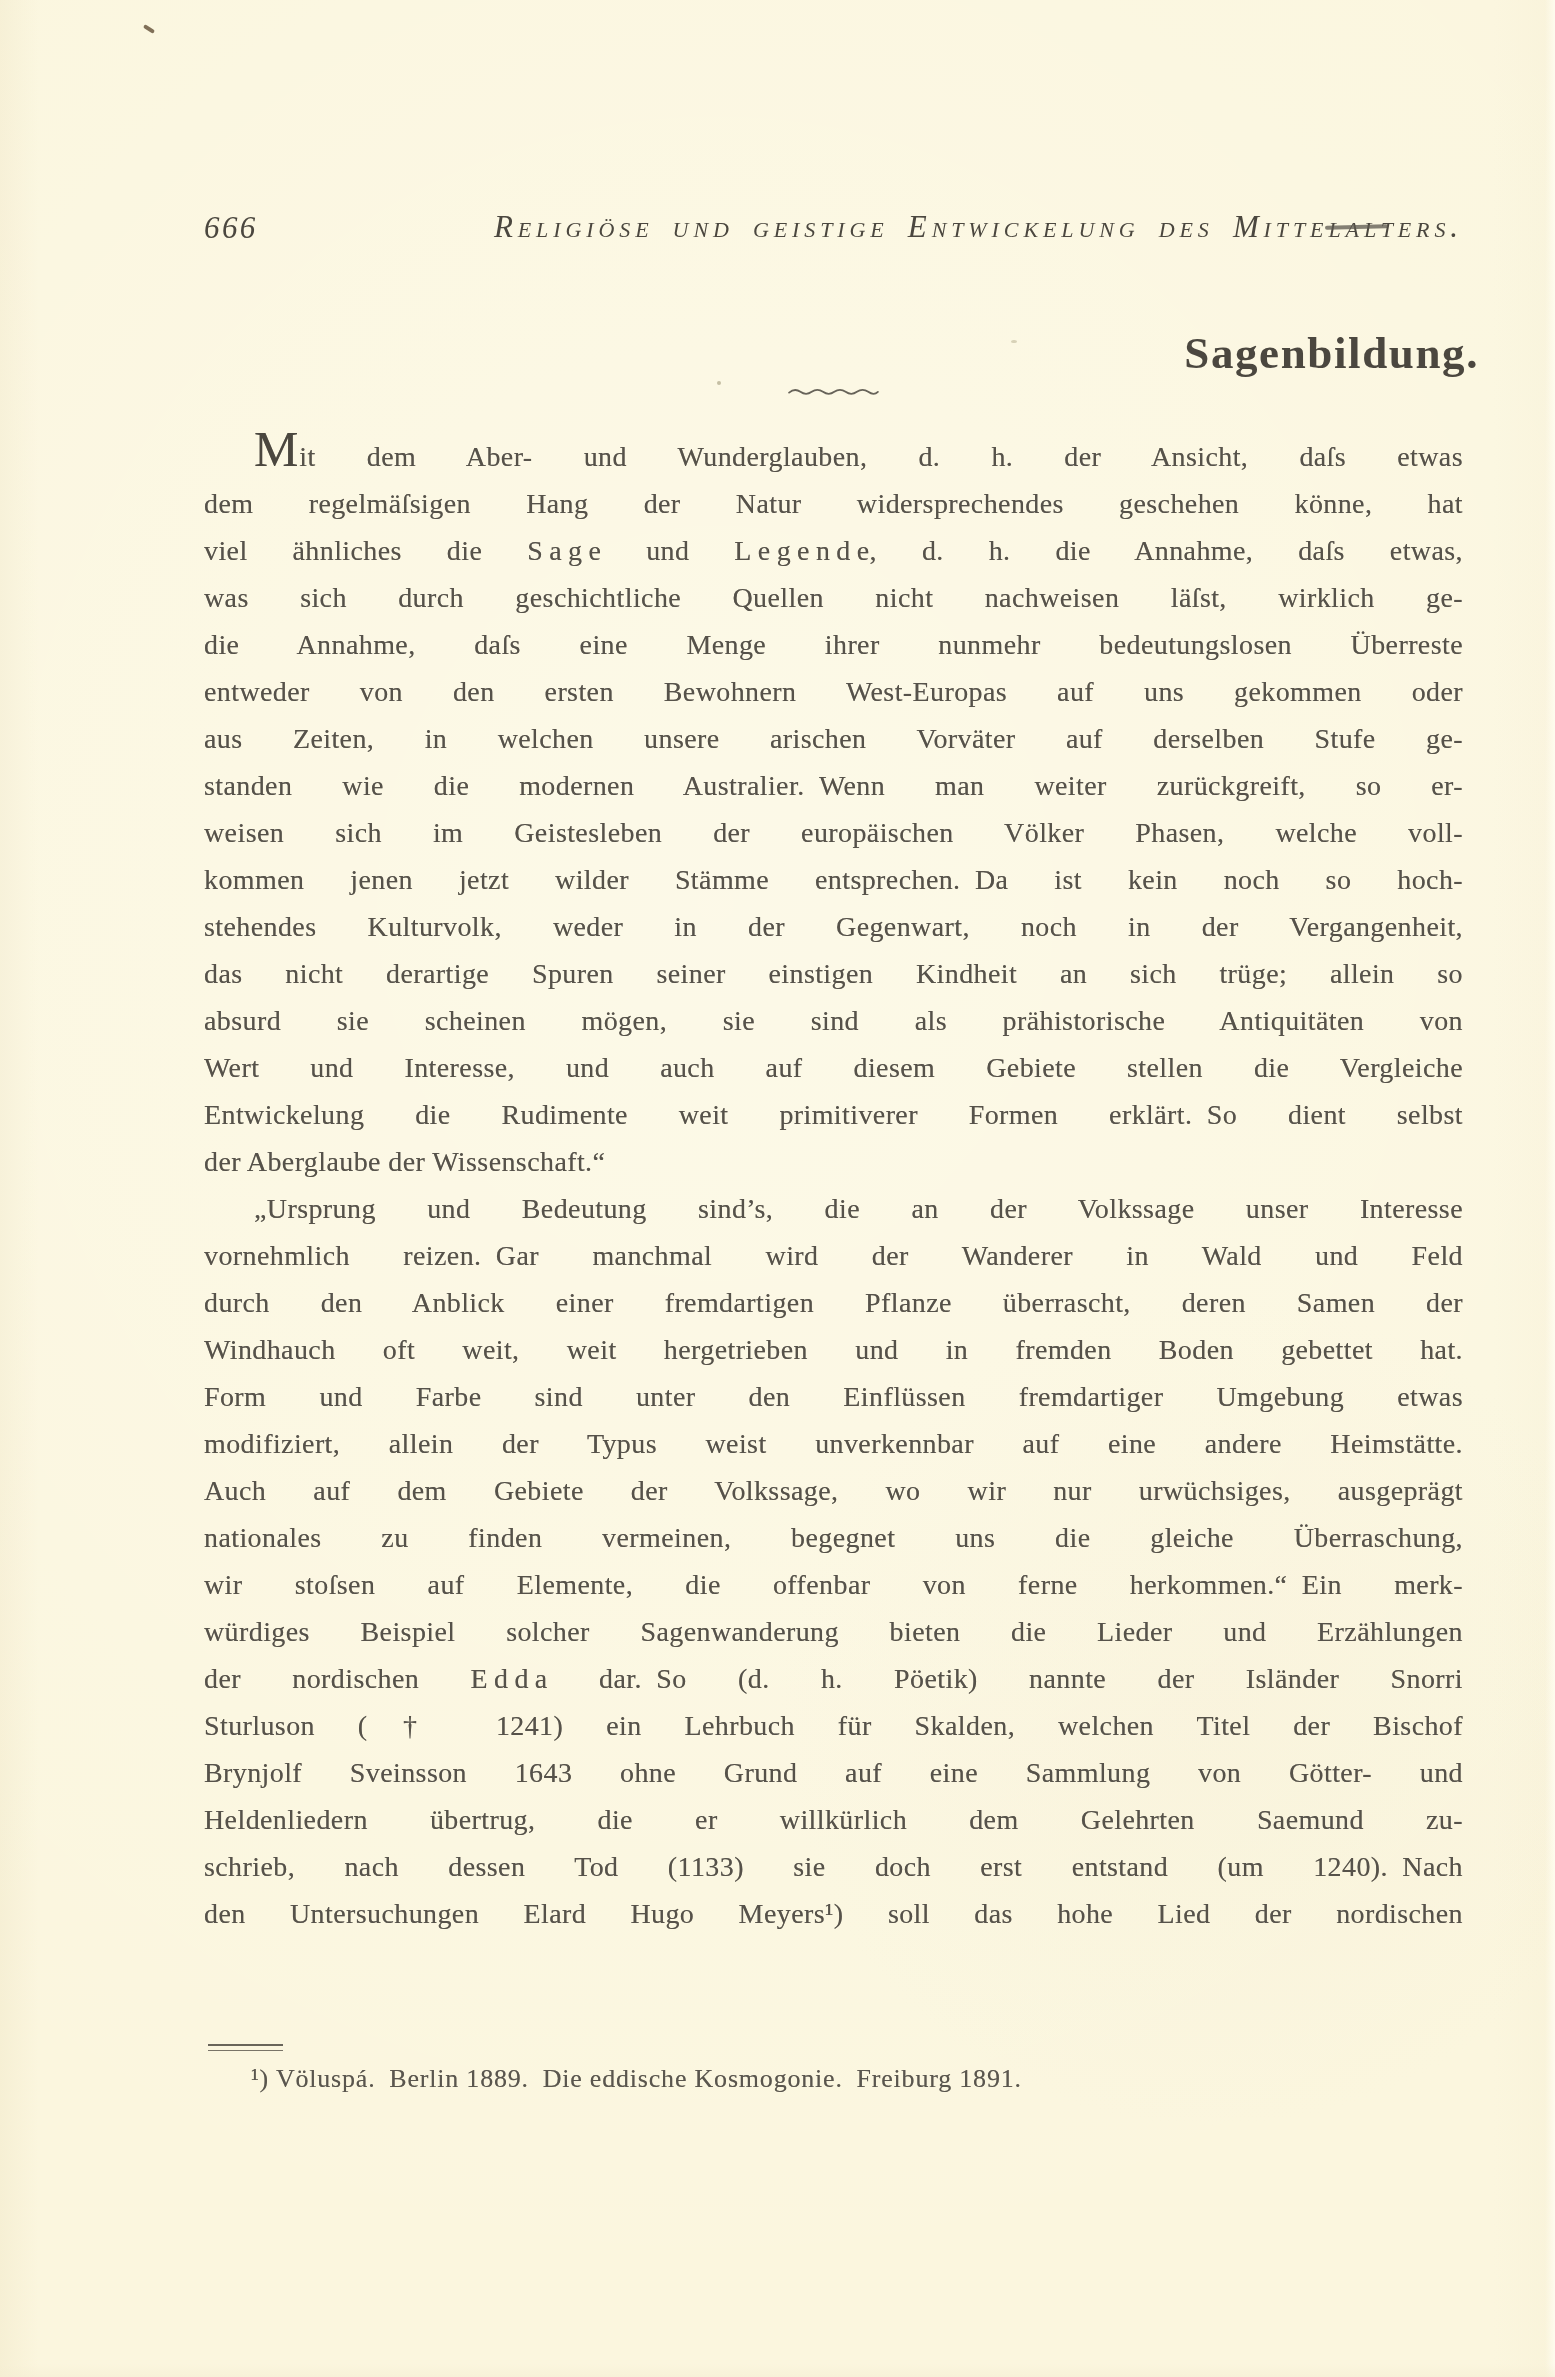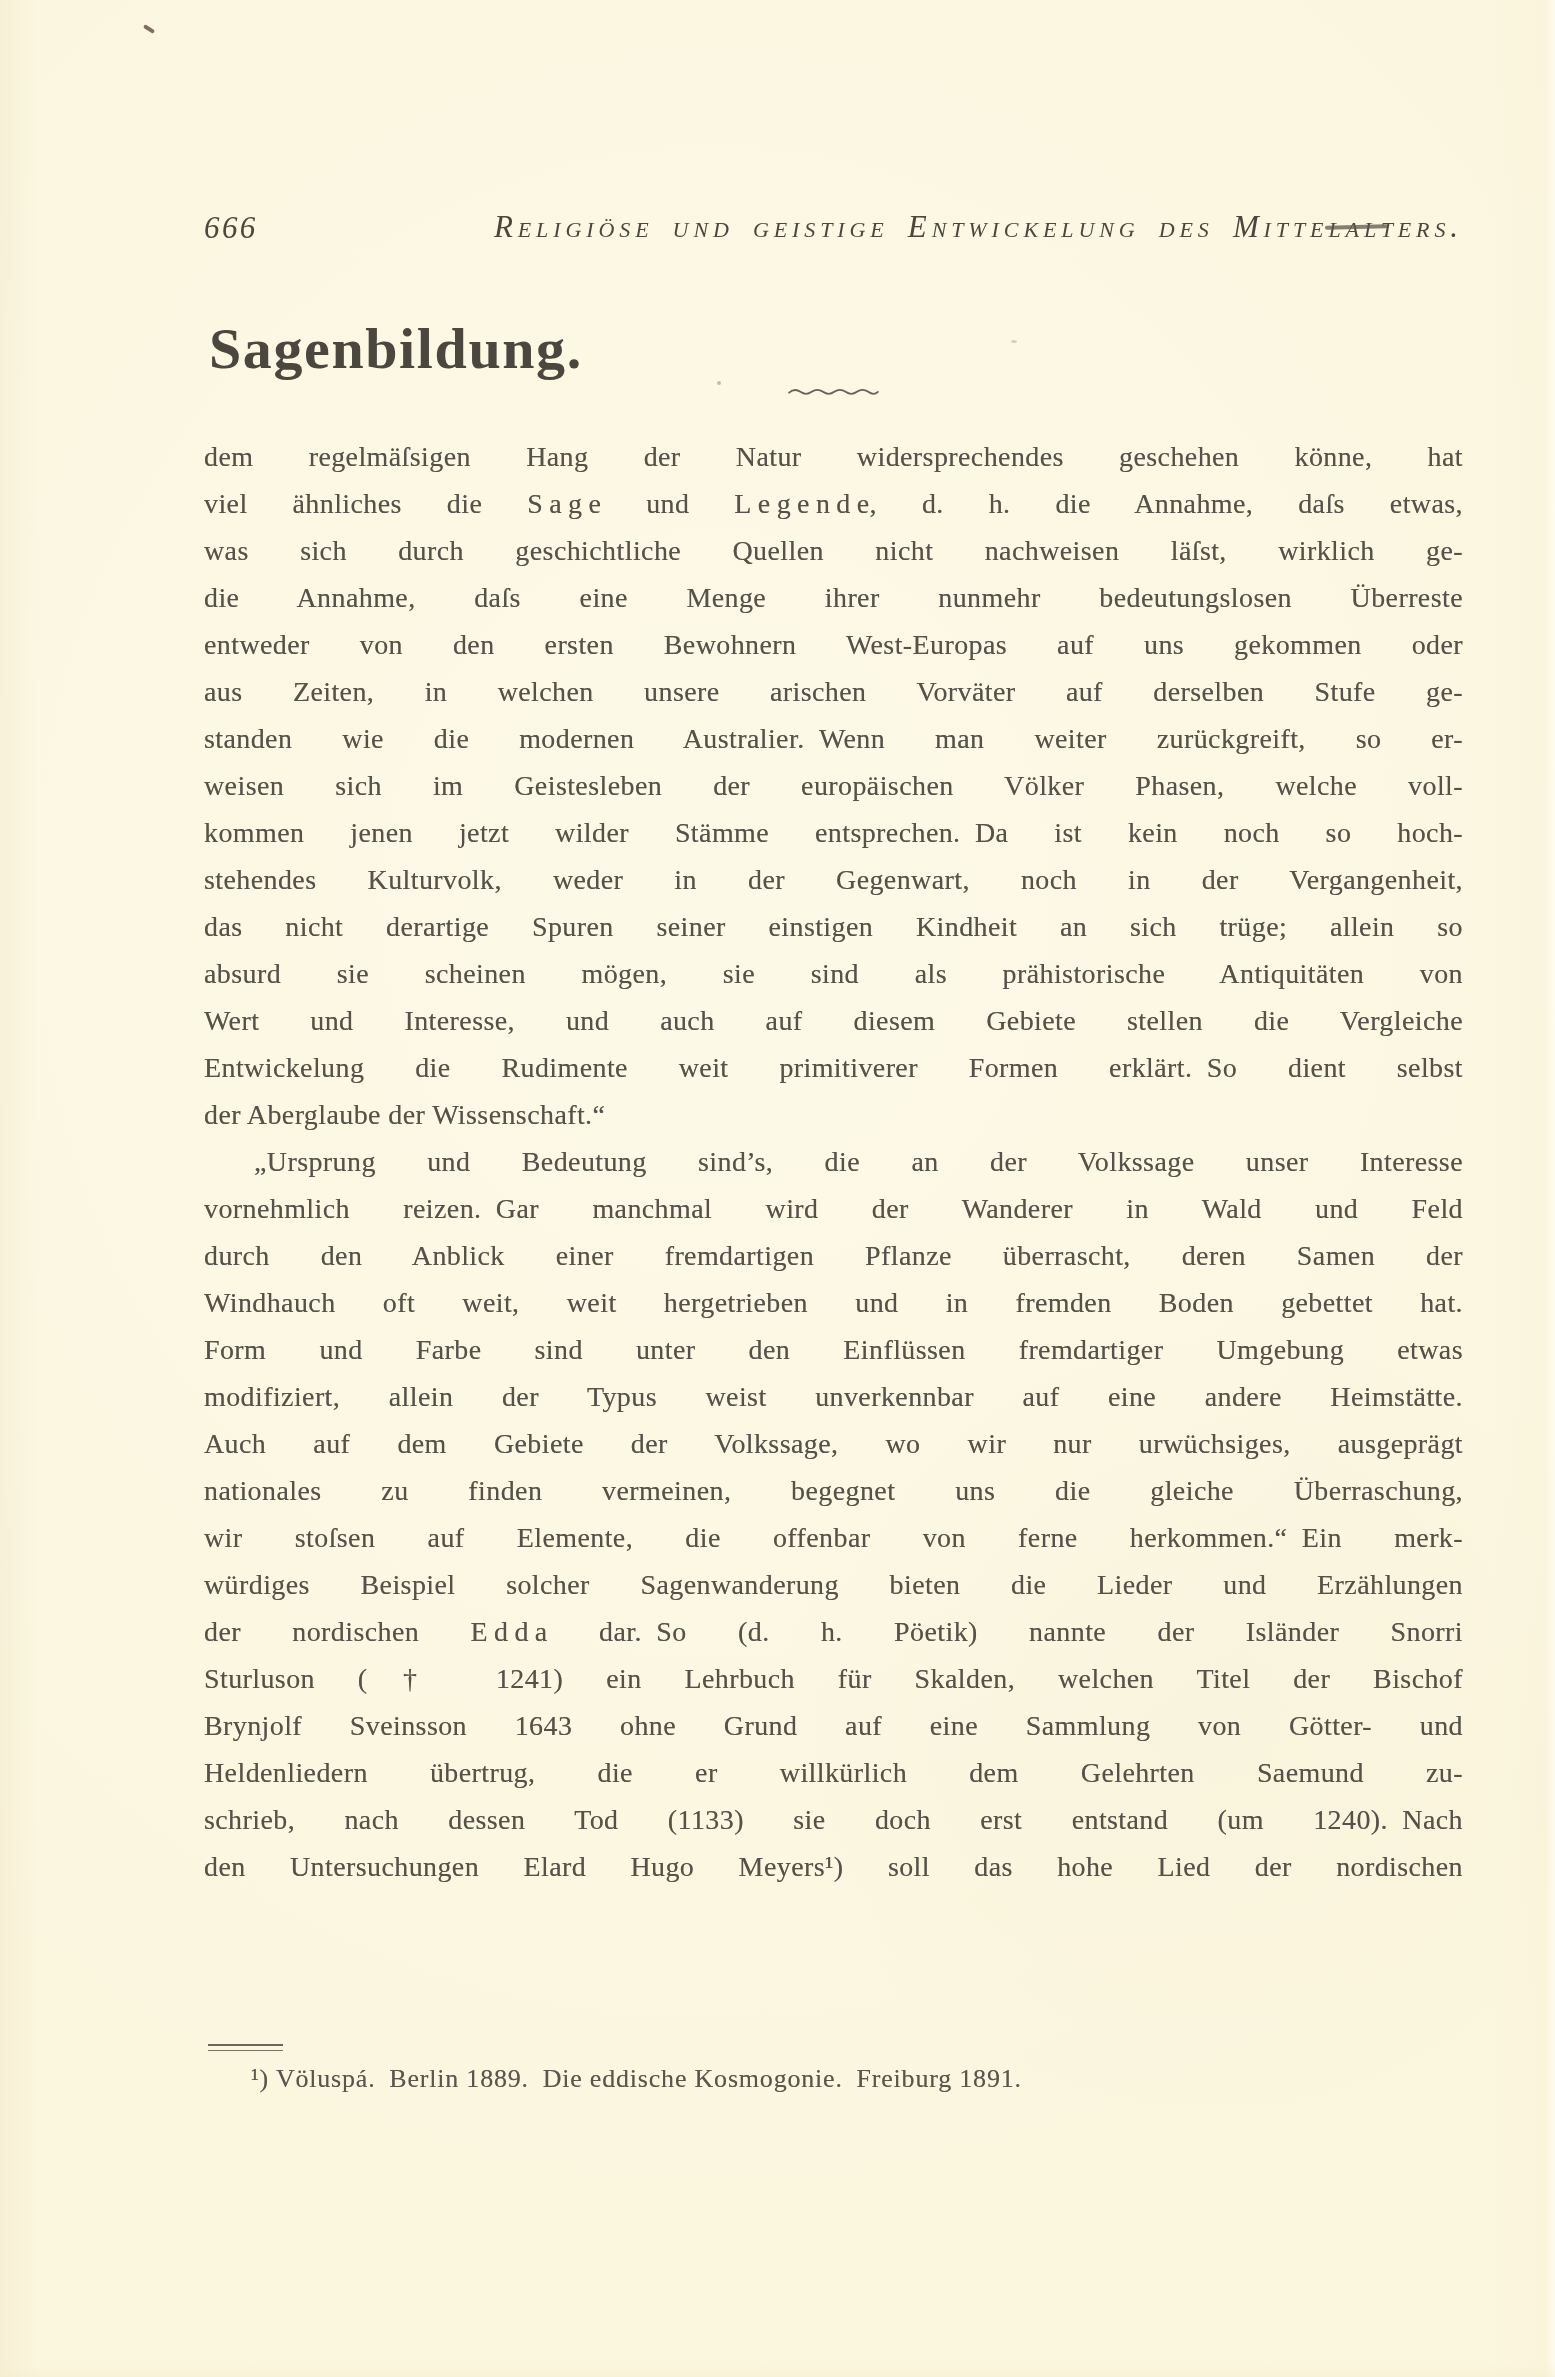--- a/index.html
+++ b/index.html
@@ -41,22 +41,22 @@
   .pagenum{
     position:absolute;left:0;top:0.8px;font-variant:normal;
     font-size:31px;letter-spacing:2.4px;color:var(--ink-dark);
   }
   .head-smudge{
     position:absolute;left:1325px;top:225px;width:63px;height:4px;
     background:#5b574d;opacity:.75;border-radius:2.4px;transform:rotate(-1.5deg);
   }
 
   .title{
-    position:absolute;left:204px;top:315px;width:1259px;margin:5px;
-    text-align:left;font-size:58px;line-height:1;font-weight:bold;
+    position:absolute;left:204px;top:315px;width:1259px;margin:16px;
+    text-align:right;font-size:45px;line-height:1;font-weight:bold;
     letter-spacing:1.6px;color:var(--ink-dark);
   }
   .ornament{
     position:absolute;left:788px;top:387px;width:91px;height:9.7px;
     color:#57534a;opacity:.9;
   }
 
   .body-text{
     position:absolute;left:204px;top:433px;width:1259px;
     font-size:28px;color:var(--ink);letter-spacing:0.4px;
@@ -99,20 +99,21 @@
   </div>
   <div class="head-smudge"></div>
 
   <h1 class="title">Sagenbildung.</h1>
 
   <svg class="ornament" viewBox="0 0 112 12" xmlns="http://www.w3.org/2000/svg">
     <path d="M1,7 Q8,1 15,6 T29,6 T43,6 T57,6 T71,6 T85,6 T99,6 T111,6" fill="none" stroke="currentColor" stroke-width="2.2" stroke-linecap="round"></path>
   </svg>
 
   <main class="body-text">
+      <div class="line indent"><span class="drop-initial">M</span><span>it dem Aber- und Wunderglauben, d. h. der Ansicht, daſs etwas</span></div>
       <div class="line">dem regelmäſsigen Hang der Natur widersprechendes geschehen könne, hat</div>
       <div class="line">viel ähnliches die S a g e und L e g e n d e, d. h. die Annahme, daſs etwas,</div>
       <div class="line">was sich durch geschichtliche Quellen nicht nachweisen läſst, wirklich ge-</div>
       <div class="line">die Annahme, daſs eine Menge ihrer nunmehr bedeutungslosen Überreste</div>
       <div class="line">entweder von den ersten Bewohnern West-Europas auf uns gekommen oder</div>
       <div class="line">aus Zeiten, in welchen unsere arischen Vorväter auf derselben Stufe ge-</div>
       <div class="line">standen wie die modernen Australier. Wenn man weiter zurückgreift, so er-</div>
       <div class="line">weisen sich im Geistesleben der europäischen Völker Phasen, welche voll-</div>
       <div class="line">kommen jenen jetzt wilder Stämme entsprechen. Da ist kein noch so hoch-</div>
       <div class="line">stehendes Kulturvolk, weder in der Gegenwart, noch in der Vergangenheit,</div>

